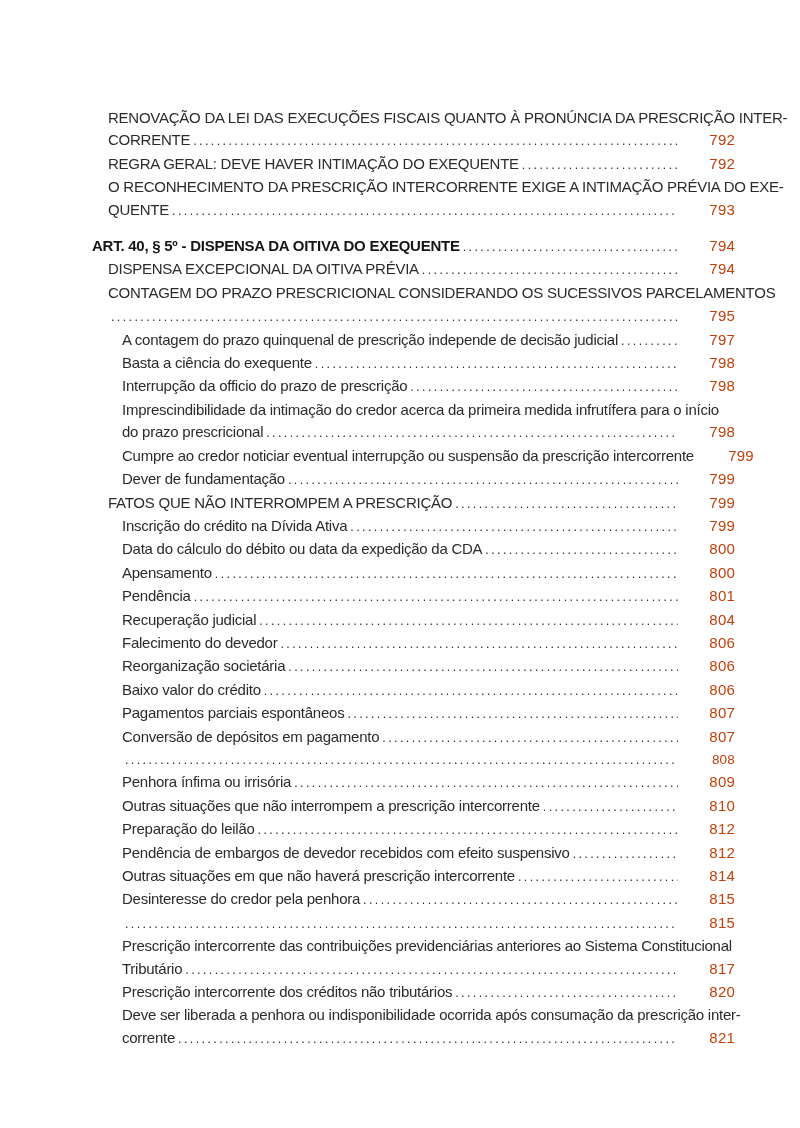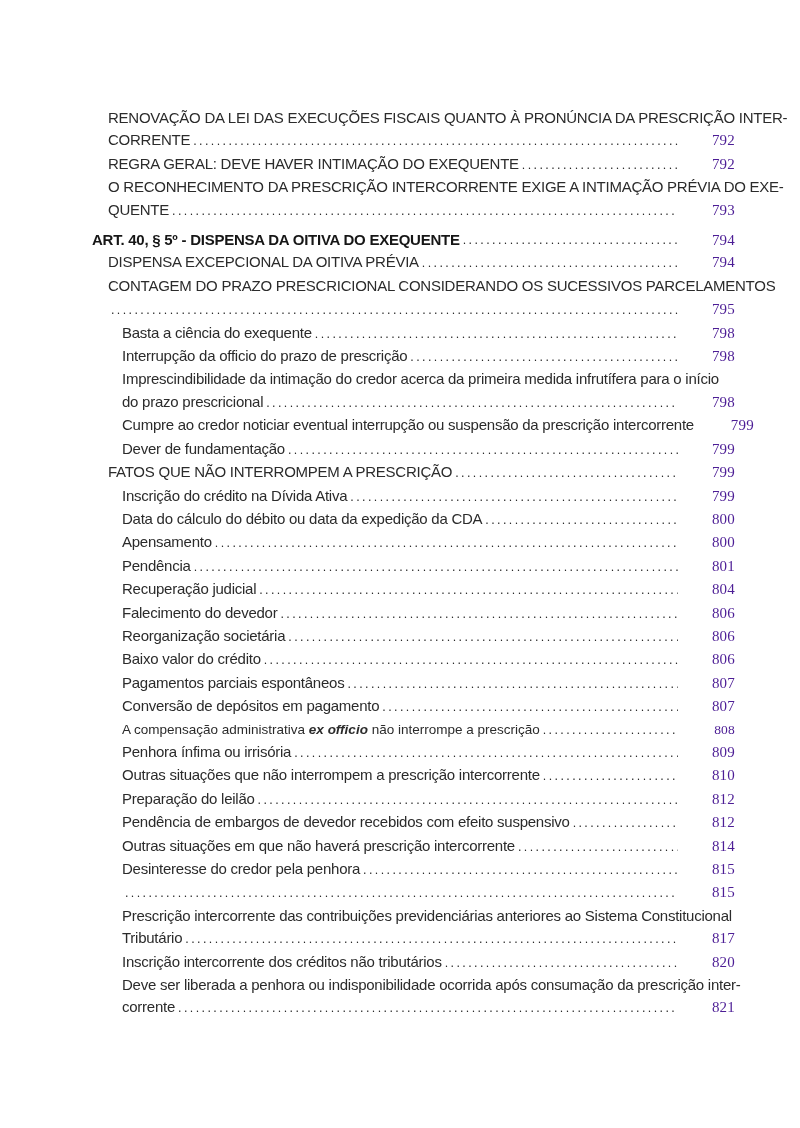--- a/index.html
+++ b/index.html
@@ -29,21 +29,21 @@
     font-size: 15px;
     letter-spacing: -0.25px;
     color: #2b2b2b;
     white-space: nowrap;
   }
   .row .txt { flex: 0 0 auto; }
   .lvl1 { padding-left: 0; }
   .lvl2 { padding-left: 16px; }
   .lvl3 { padding-left: 30px; }
   .bold .txt { font-weight: 700; color: #161616; }
-  .space-before { margin-top: 7px; align-items: center; }
+  .space-before { margin-top: 13px; }
   .wide {
     letter-spacing: 0;
     font-size: 13.5px;
   }
   .em {
     font-style: italic;
     font-weight: 700;
   }
   .dots {
     flex: 1 1 auto;
@@ -60,22 +60,21 @@
   .dots::after {
     content: "..........................................................................................................................................................................................................................................................";
   }
   .pg {
     flex: 0 0 auto;
     width: 44px;
     text-align: right;
     letter-spacing: 0.2px;
     font-weight: 400;
     font-style: normal;
-    color: #4c1d95;
-    font-family: Liberation Serif, serif;
+    color: #c2410c;
   }
 </style>
 </head>
 <body>
 
 <div class="page">
   <div class="toc" id="toc">
       <div class="row lvl2">
         <span class="txt">RENOVAÇÃO DA LEI DAS EXECUÇÕES FISCAIS QUANTO À PRONÚNCIA DA PRESCRIÇÃO INTER-</span>
       </div>
@@ -110,20 +109,25 @@
       <div class="row lvl2">
         <span class="txt">CONTAGEM DO PRAZO PRESCRICIONAL CONSIDERANDO OS SUCESSIVOS PARCELAMENTOS</span>
         <span class="dots"></span>
         <span class="pg">794</span>
       </div>
       <div class="row lvl2">
         <span class="dots"></span>
         <span class="pg">795</span>
       </div>
       <div class="row lvl3">
+        <span class="txt">A contagem do prazo quinquenal de prescrição independe de decisão judicial</span>
+        <span class="dots"></span>
+        <span class="pg">797</span>
+      </div>
+      <div class="row lvl3">
         <span class="txt">Basta a ciência do exequente</span>
         <span class="dots"></span>
         <span class="pg">798</span>
       </div>
       <div class="row lvl3">
         <span class="txt">Interrupção da officio do prazo de prescrição</span>
         <span class="dots"></span>
         <span class="pg">798</span>
       </div>
       <div class="row lvl3">
@@ -193,21 +197,20 @@
         <span class="txt">Pagamentos parciais espontâneos</span>
         <span class="dots"></span>
         <span class="pg">807</span>
       </div>
       <div class="row lvl3">
         <span class="txt">Conversão de depósitos em pagamento</span>
         <span class="dots"></span>
         <span class="pg">807</span>
       </div>
       <div class="row lvl3 wide">
-        <span class="txt"><span>A compensação administrativa </span><span class="em">ex officio</span><span> não interrompe a prescrição</span></span>
         <span class="dots"></span>
         <span class="pg">808</span>
       </div>
       <div class="row lvl3">
         <span class="txt">Penhora ínfima ou irrisória</span>
         <span class="dots"></span>
         <span class="pg">809</span>
       </div>
       <div class="row lvl3">
         <span class="txt">Outras situações que não interrompem a prescrição intercorrente</span>
@@ -240,21 +243,21 @@
       </div>
       <div class="row lvl3">
         <span class="txt">Prescrição intercorrente das contribuições previdenciárias anteriores ao Sistema Constitucional</span>
       </div>
       <div class="row lvl3">
         <span class="txt">Tributário</span>
         <span class="dots"></span>
         <span class="pg">817</span>
       </div>
       <div class="row lvl3">
-        <span class="txt">Inscrição intercorrente dos créditos não tributários</span>
+        <span class="txt">Prescrição intercorrente dos créditos não tributários</span>
         <span class="dots"></span>
         <span class="pg">820</span>
       </div>
       <div class="row lvl3">
         <span class="txt">Deve ser liberada a penhora ou indisponibilidade ocorrida após consumação da prescrição inter-</span>
       </div>
       <div class="row lvl3">
         <span class="txt">corrente</span>
         <span class="dots"></span>
         <span class="pg">821</span>

